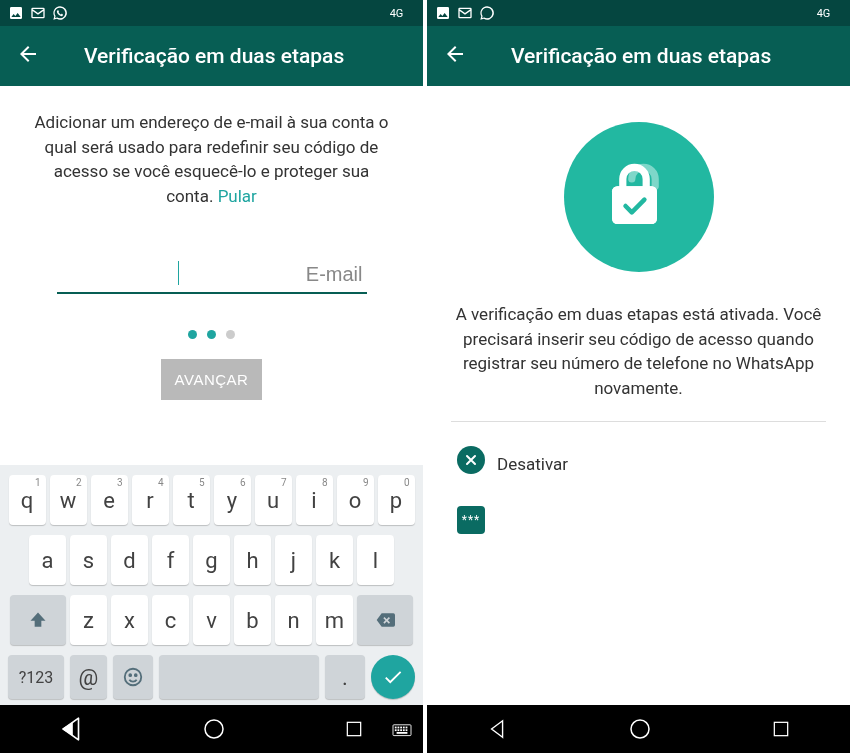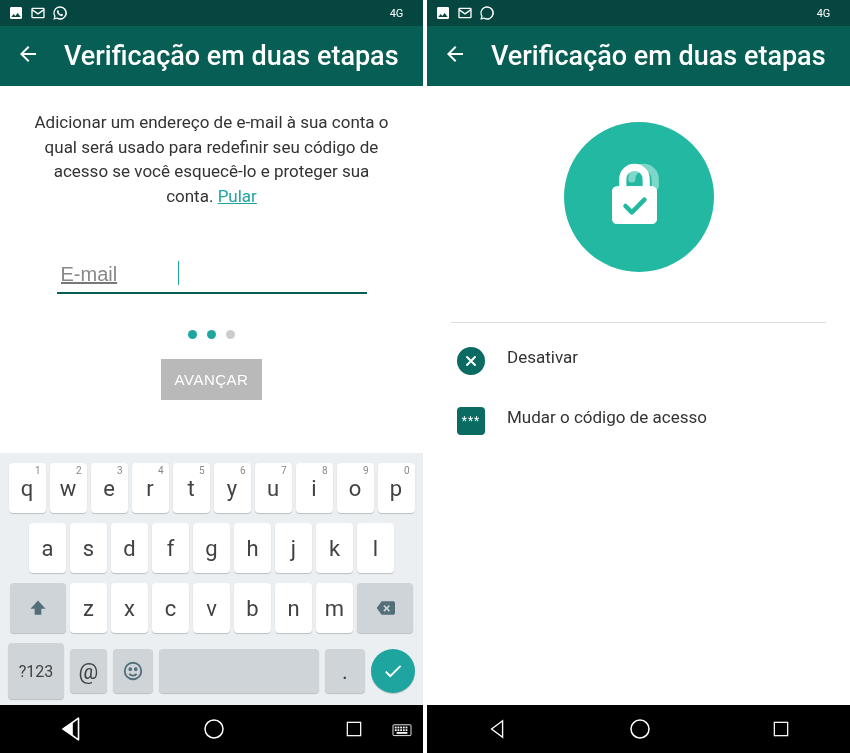--- a/index.html
+++ b/index.html
@@ -34,36 +34,35 @@
   .status-icon { width: 16px; height: 16px; display: inline-flex; align-items: center; justify-content: center; }
   .app-bar {
     height: 60px;
     background: #075E54;
     color: #fff;
     display: flex;
     align-items: center;
     padding: 0 16px;
     gap: 24px;
   }
-  .app-title { font-size: 27px; font-weight: 500; }
+  .app-title { font-size: 21px; font-weight: 500; margin-left: 20px; }
   .content { flex: 1; padding: 24px 28px 0; text-align: center; color: #333; display: flex; flex-direction: column; }
   .desc { font-size: 17px; line-height: 1.45; }
-  .skip-link { color: #1fa5a0; text-decoration: underline; }
+  .skip-link { color: #1fa5a0; }
   .email-row { margin-top: 48px; }
   .email-input {
     width: 310px;
     border: none;
     border-bottom: 2px solid #075E54;
     font-size: 20px;
-    text-align: left;
+    text-align: right;
     color: #777;
     padding: 6px 4px;
     outline: none;
     background: transparent;
-    text-decoration: underline;
   }
   .email-input::placeholder { color: #888; }
   .cursor {
     position: absolute;
     width: 1px;
     height: 24px;
     background: #1fa5a0;
   }
   .dots { margin-top: 36px; display: flex; justify-content: center; gap: 10px; }
   .dot { width: 9px; height: 9px; border-radius: 50%; background: #ccc; }
@@ -89,34 +88,34 @@
     border-radius: 4px;
     box-shadow: 0 1px 1px rgba(0,0,0,.2);
     display: flex; align-items: center; justify-content: center;
     font-size: 22px; color: #424242;
     position: relative;
   }
   .key .sup { position:absolute; top:2px; right:5px; font-size:10px; color:#888; }
   .key.wide { width: 56px; }
   .key.shift, .key.back { background:#cfd4d8; }
   .key.space { flex: 1; background:#cfd4d8; height: 44px; }
-  .key.func { background:#cfd4d8; font-size:16px; height:56px; width:56px; }
+  .key.func { background:#cfd4d8; font-size:16px; height:44px; width:56px; }
   .key.enter { background:#1fa5a0; border-radius:50%; width:44px; height:44px; }
   .kb-bottom { display:flex; gap:6px; align-items:center; padding: 0 4px; }
   .nav-bar {
     height: 48px;
     background: #000;
     display: flex;
     align-items: center;
     justify-content: space-around;
   }
   .nav-icon svg { display:block; }
   .lock-hero { margin: 36px auto 30px; width: 150px; height:150px; border-radius:50%; background:#22b8a1; display:flex; align-items:center; justify-content:center; }
   .divider { height:1px; background:#ddd; margin: 20px 0 8px; }
-  .option-row { display:flex; align-items:flex-start; gap: 22px; padding: 16px 6px; text-align:left; font-size:17px; color:#333; }
+  .option-row { display:flex; align-items:flex-end; gap: 12px; padding: 16px 6px; text-align:left; font-size:17px; color:#333; }
   .opt-icon { width:28px; height:28px; border-radius:4px; display:flex; align-items:center; justify-content:center; }
   .ic-x { background:#0a6b62; color:#fff; border-radius:50%; }
   .ic-code { background:#0a6b62; color:#fff; font-size:12px; letter-spacing:1px; }
   .ic-mail { background:#0a6b62; }
   .clock { font-weight:500; letter-spacing:0.5px;font-style:italic; }
   .kb-toggle { position:absolute; right:10px; bottom:12px; }
 </style>
 </head>
 <body>
 
@@ -359,33 +358,33 @@
   <div class="content" style="padding:0 24px">
     <div class="lock-hero">
       <svg width="90" height="90" viewBox="0 0 100 100">
         <path d="M68 38v-8a13 13 0 0 0-26 0" fill="none" stroke="#7ed7c9" stroke-width="8" stroke-linecap="round"></path>
         <rect x="20" y="38" width="50" height="42" rx="6" fill="#fff"></rect>
         <path d="M45 30v-8a13 13 0 0 0-26 0v8" fill="none" stroke="#fff" stroke-width="8" stroke-linecap="round" transform="translate(13,8)"></path>
         <rect x="20" y="38" width="50" height="42" rx="6" fill="#fff"></rect>
         <path d="M35 60l7 7 14-14" fill="none" stroke="#22b8a1" stroke-width="5" stroke-linecap="round" stroke-linejoin="round"></path>
       </svg>
     </div>
+    <p class="desc">A verificação em duas etapas está ativada. Você precisará inserir seu código de acesso quando registrar seu número de telefone no WhatsApp novamente.</p>
     <div class="divider"></div>
 
     <div class="option-row">
       <span class="opt-icon ic-x">
           <svg width="16" height="16" viewBox="0 0 24 24" fill="#fff">
             <path d="M18 6 6 18M6 6l12 12" stroke="#fff" stroke-width="3" stroke-linecap="round"></path>
           </svg>
         </span>
       <span>Desativar</span>
     </div>
     <div class="option-row">
       <span class="opt-icon ic-code">***</span>
-      <span>Mudar o código de acesso</span>
     </div>
   </div>
 
   <div class="nav-bar">
     <span class="nav-icon">
         <svg width="22" height="22" viewBox="0 0 24 24" fill="none" stroke="#fff" stroke-width="1.5">
           <path d="M17 21 5 12l12-9z"></path>
         </svg>
       </span>
     <span class="nav-icon">

